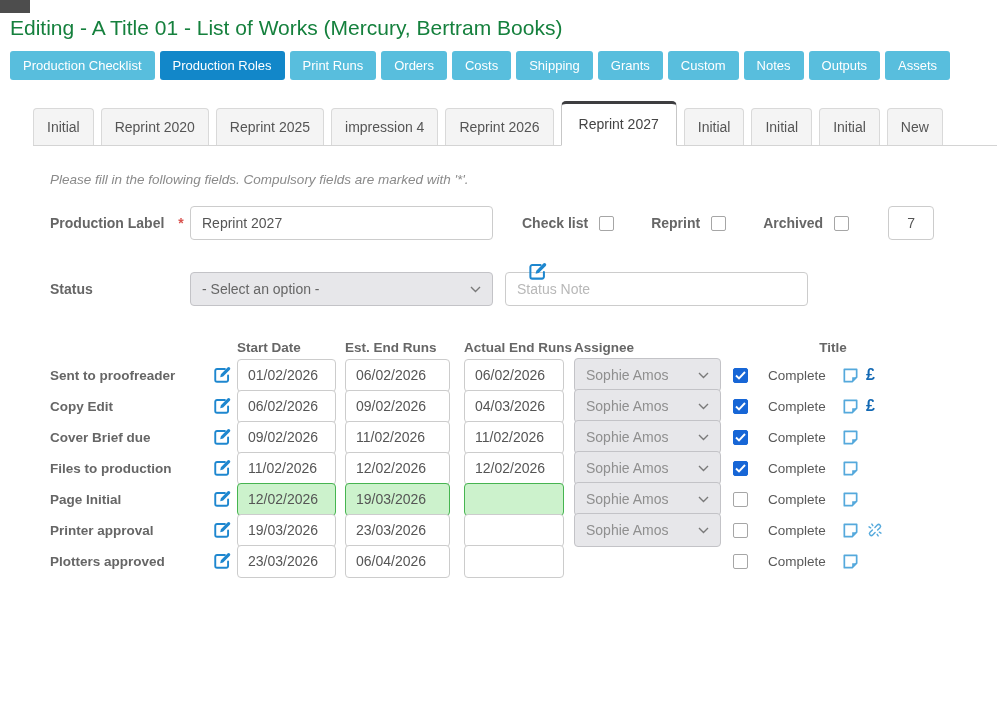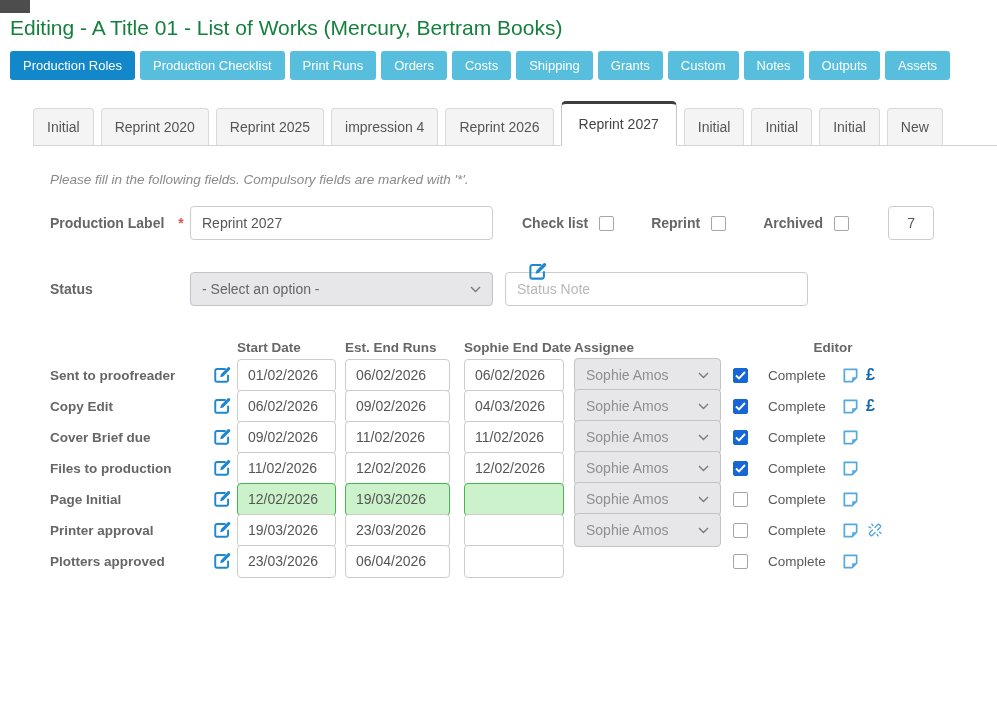--- a/index.html
+++ b/index.html
@@ -101,22 +101,22 @@
   .pound { color:#1268b3; font-weight:bold; font-size:16px; line-height:1; cursor:pointer; }
 </style>
 </head>
 <body>
 
 <div class="artifact"></div>
 
 <h1 class="page-title">Editing - A Title 01 - List of Works (Mercury, Bertram Books)</h1>
 
 <div class="nav" id="nav-buttons">
+    <button class="nav-btn">Production Checklist</button>
     <button class="nav-btn active">Production Roles</button>
-    <button class="nav-btn">Production Checklist</button>
     <button class="nav-btn">Print Runs</button>
     <button class="nav-btn">Orders</button>
     <button class="nav-btn">Costs</button>
     <button class="nav-btn">Shipping</button>
     <button class="nav-btn">Grants</button>
     <button class="nav-btn">Custom</button>
     <button class="nav-btn">Notes</button>
     <button class="nav-btn">Outputs</button>
     <button class="nav-btn">Assets</button>
   </div>
@@ -177,23 +177,23 @@
             <path d="M1 1l4.5 4.5L10 1" fill="none" stroke="#7a7a7a" stroke-width="1.4"></path>
           </svg>
       </div>
       <input class="text-input note-input" placeholder="Status Note" style="">
     </div>
 
     <div class="table-head">
       <div class="th-spacer"></div>
       <div class="th-d1">Start Date</div>
       <div class="th-d2">Est. End Runs</div>
-      <div class="th-d3">Sophie End Date</div>
+      <div class="th-d3">Actual End Runs</div>
       <div class="th-assignee">Assignee</div>
-      <div class="th-manage">Editor</div>
+      <div class="th-manage">Title</div>
     </div>
 
     <div id="task-rows">
         <div class="task-row">
           <div class="col-label">Sent to proofreader</div>
           <div class="col-edit">
             <span class="icon-btn">
               <svg width="18" height="18" viewBox="0 0 16 16" fill="none">
                 <path d="M10.6 2.6H3.6A1.6 1.6 0 0 0 2 4.2v8.2A1.6 1.6 0 0 0 3.6 14h8.2a1.6 1.6 0 0 0 1.6-1.6V8.4" stroke="#1e87cf" stroke-width="1.7" stroke-linecap="round"></path>
                 <path d="M12.9 1.3a1.45 1.45 0 0 1 2.05 2.05L9 9.3 6.4 9.9 7 7.3z" fill="#1e87cf"></path>

